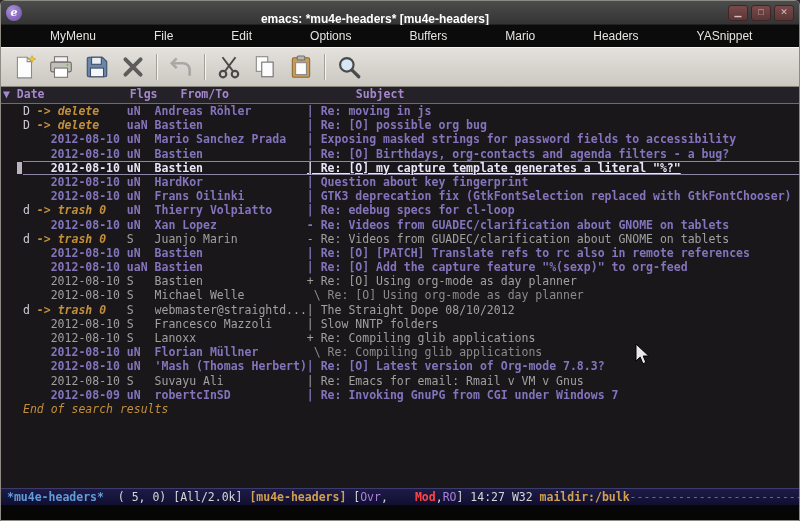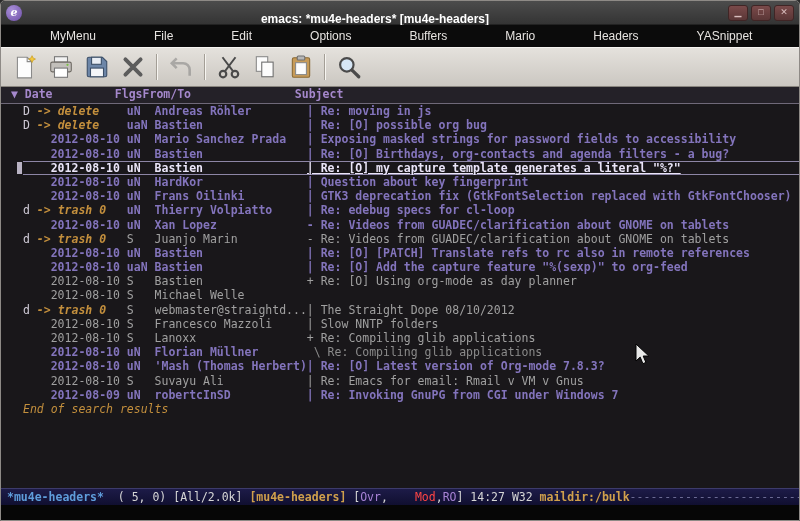--- a/index.html
+++ b/index.html
@@ -32,21 +32,21 @@
              border-bottom:1px solid #89857e; box-shadow:inset 0 1px 0 #f6f4f1;
              display:flex; align-items:center; padding:0 6px; }
   .tool-btn { width:36px; height:32px; background:transparent; border:none;
               display:flex; align-items:center; justify-content:center; }
   .tool-sep { width:2px; height:26px; border-left:1px solid #a39e96; border-right:1px solid #f7f5f1; margin:0 5px; flex:none; }
   .disabled { opacity:.5; }
 
   
   .headerline { height:17px; flex:none; background:#242128; border-bottom:1px solid #6f6979;
                 color:#a588cc; font:bold 11.5px "DejaVu Sans Mono", monospace;
-                display:flex; padding-left:10px; white-space:pre; overflow:hidden; }
+                display:flex; padding-left:2px; white-space:pre; overflow:hidden;gap:23px; }
 
   
   .buffer { flex:1; overflow:hidden; padding-left:22px; position:relative;
             font:11.5px "DejaVu Sans Mono", monospace; }
   .msg-row { display:flex; height:14.2px; line-height:14.2px; white-space:pre; position:relative; }
   .col { flex:none; overflow:hidden; white-space:pre; }
   .col-date { width:15ch; }
   .col-flags { width:4ch; }
   .col-from { width:22ch; }
   .col-subject { flex:1; }
@@ -61,21 +61,21 @@
   .end-marker { color:#c38f3d; font-style:italic; height:14.2px; line-height:14.2px; white-space:pre; }
 
   
   .modeline { height:17px; flex:none; background:linear-gradient(#1d1b48,#100f30);
               border-top:1px solid #3d3b6b; font:11.5px "DejaVu Sans Mono", monospace;
               padding-left:6px; white-space:pre; overflow:hidden; line-height:16px; }
   .ml-buffer { color:#5f9ddb; font-weight:bold; }
   .ml-plain  { color:#d6d6d6; }
   .ml-mode   { color:#d0a04c; font-weight:bold; }
   .ml-violet { color:#a883d6; }
-  .ml-red    { color:#ff4545; font-weight:normal;padding-left:27px; }
+  .ml-red    { color:#ff4545; font-weight:bold;padding-left:27px; }
   .ml-folder { color:#d0a04c; font-weight:bold; }
   .ml-dashes { color:#6b6a94; }
 
   
   .minibuffer { height:15px; flex:none; background:#060606; }
 
   
   .mouse { position:absolute; left:634px; top:342px; pointer-events:none; z-index:10; }
 </style>
 </head>
@@ -185,21 +185,21 @@
         <div class="msg-row unread"><span class="col col-date">    2012-08-10</span><span class="col col-flags">uN</span><span class="col col-from">Bastien</span><span class="col col-subject">| Re: [O] Birthdays, org-contacts and agenda filters - a bug?</span></div>
         <div class="msg-row unread current"><span class="col col-date">    2012-08-10</span><span class="col col-flags">uN</span><span class="col col-from">Bastien</span><span class="col col-subject">| Re: [O] my capture template generates a literal "%?"</span></div>
         <div class="msg-row unread"><span class="col col-date">    2012-08-10</span><span class="col col-flags">uN</span><span class="col col-from">HardKor</span><span class="col col-subject">| Question about key fingerprint</span></div>
         <div class="msg-row unread"><span class="col col-date">    2012-08-10</span><span class="col col-flags">uN</span><span class="col col-from">Frans Oilinki</span><span class="col col-subject">| GTK3 deprecation fix (GtkFontSelection replaced with GtkFontChooser)</span></div>
         <div class="msg-row unread"><span class="col col-date"><span class="mark-char">d </span><span class="mark-action">-&gt; trash 0</span></span><span class="col col-flags">uN</span><span class="col col-from">Thierry Volpiatto</span><span class="col col-subject">| Re: edebug specs for cl-loop</span></div>
         <div class="msg-row unread"><span class="col col-date">    2012-08-10</span><span class="col col-flags">uN</span><span class="col col-from">Xan Lopez</span><span class="col col-subject">- Re: Videos from GUADEC/clarification about GNOME on tablets</span></div>
         <div class="msg-row read"><span class="col col-date"><span class="mark-char">d </span><span class="mark-action">-&gt; trash 0</span></span><span class="col col-flags">S</span><span class="col col-from">Juanjo Marin</span><span class="col col-subject">- Re: Videos from GUADEC/clarification about GNOME on tablets</span></div>
         <div class="msg-row unread"><span class="col col-date">    2012-08-10</span><span class="col col-flags">uN</span><span class="col col-from">Bastien</span><span class="col col-subject">| Re: [O] [PATCH] Translate refs to rc also in remote references</span></div>
         <div class="msg-row unread"><span class="col col-date">    2012-08-10</span><span class="col col-flags">uaN</span><span class="col col-from">Bastien</span><span class="col col-subject">| Re: [O] Add the capture feature "%(sexp)" to org-feed</span></div>
         <div class="msg-row read"><span class="col col-date">    2012-08-10</span><span class="col col-flags">S</span><span class="col col-from">Bastien</span><span class="col col-subject">+ Re: [O] Using org-mode as day planner</span></div>
-        <div class="msg-row read"><span class="col col-date">    2012-08-10</span><span class="col col-flags">S</span><span class="col col-from">Michael Welle</span></div>
+        <div class="msg-row read"><span class="col col-date">    2012-08-10</span><span class="col col-flags">S</span><span class="col col-from">Michael Welle</span><span class="col col-subject dim"> \ Re: [O] Using org-mode as day planner</span></div>
         <div class="msg-row read"><span class="col col-date"><span class="mark-char">d </span><span class="mark-action">-&gt; trash 0</span></span><span class="col col-flags">S</span><span class="col col-from">webmaster@straightd...</span><span class="col col-subject">| The Straight Dope 08/10/2012</span></div>
         <div class="msg-row read"><span class="col col-date">    2012-08-10</span><span class="col col-flags">S</span><span class="col col-from">Francesco Mazzoli</span><span class="col col-subject">| Slow NNTP folders</span></div>
         <div class="msg-row read"><span class="col col-date">    2012-08-10</span><span class="col col-flags">S</span><span class="col col-from">Lanoxx</span><span class="col col-subject">+ Re: Compiling glib applications</span></div>
         <div class="msg-row unread"><span class="col col-date">    2012-08-10</span><span class="col col-flags">uN</span><span class="col col-from">Florian Müllner</span><span class="col col-subject dim"> \ Re: Compiling glib applications</span></div>
         <div class="msg-row unread"><span class="col col-date">    2012-08-10</span><span class="col col-flags">uN</span><span class="col col-from">'Mash (Thomas Herbert)</span><span class="col col-subject">| Re: [O] Latest version of Org-mode 7.8.3?</span></div>
         <div class="msg-row read"><span class="col col-date">    2012-08-10</span><span class="col col-flags">S</span><span class="col col-from">Suvayu Ali</span><span class="col col-subject">| Re: Emacs for email: Rmail v VM v Gnus</span></div>
         <div class="msg-row unread"><span class="col col-date">    2012-08-09</span><span class="col col-flags">uN</span><span class="col col-from">robertcInSD</span><span class="col col-subject">| Re: Invoking GnuPG from CGI under Windows 7</span></div>
       </div>
     <div class="end-marker">End of search results</div>
   </div>

